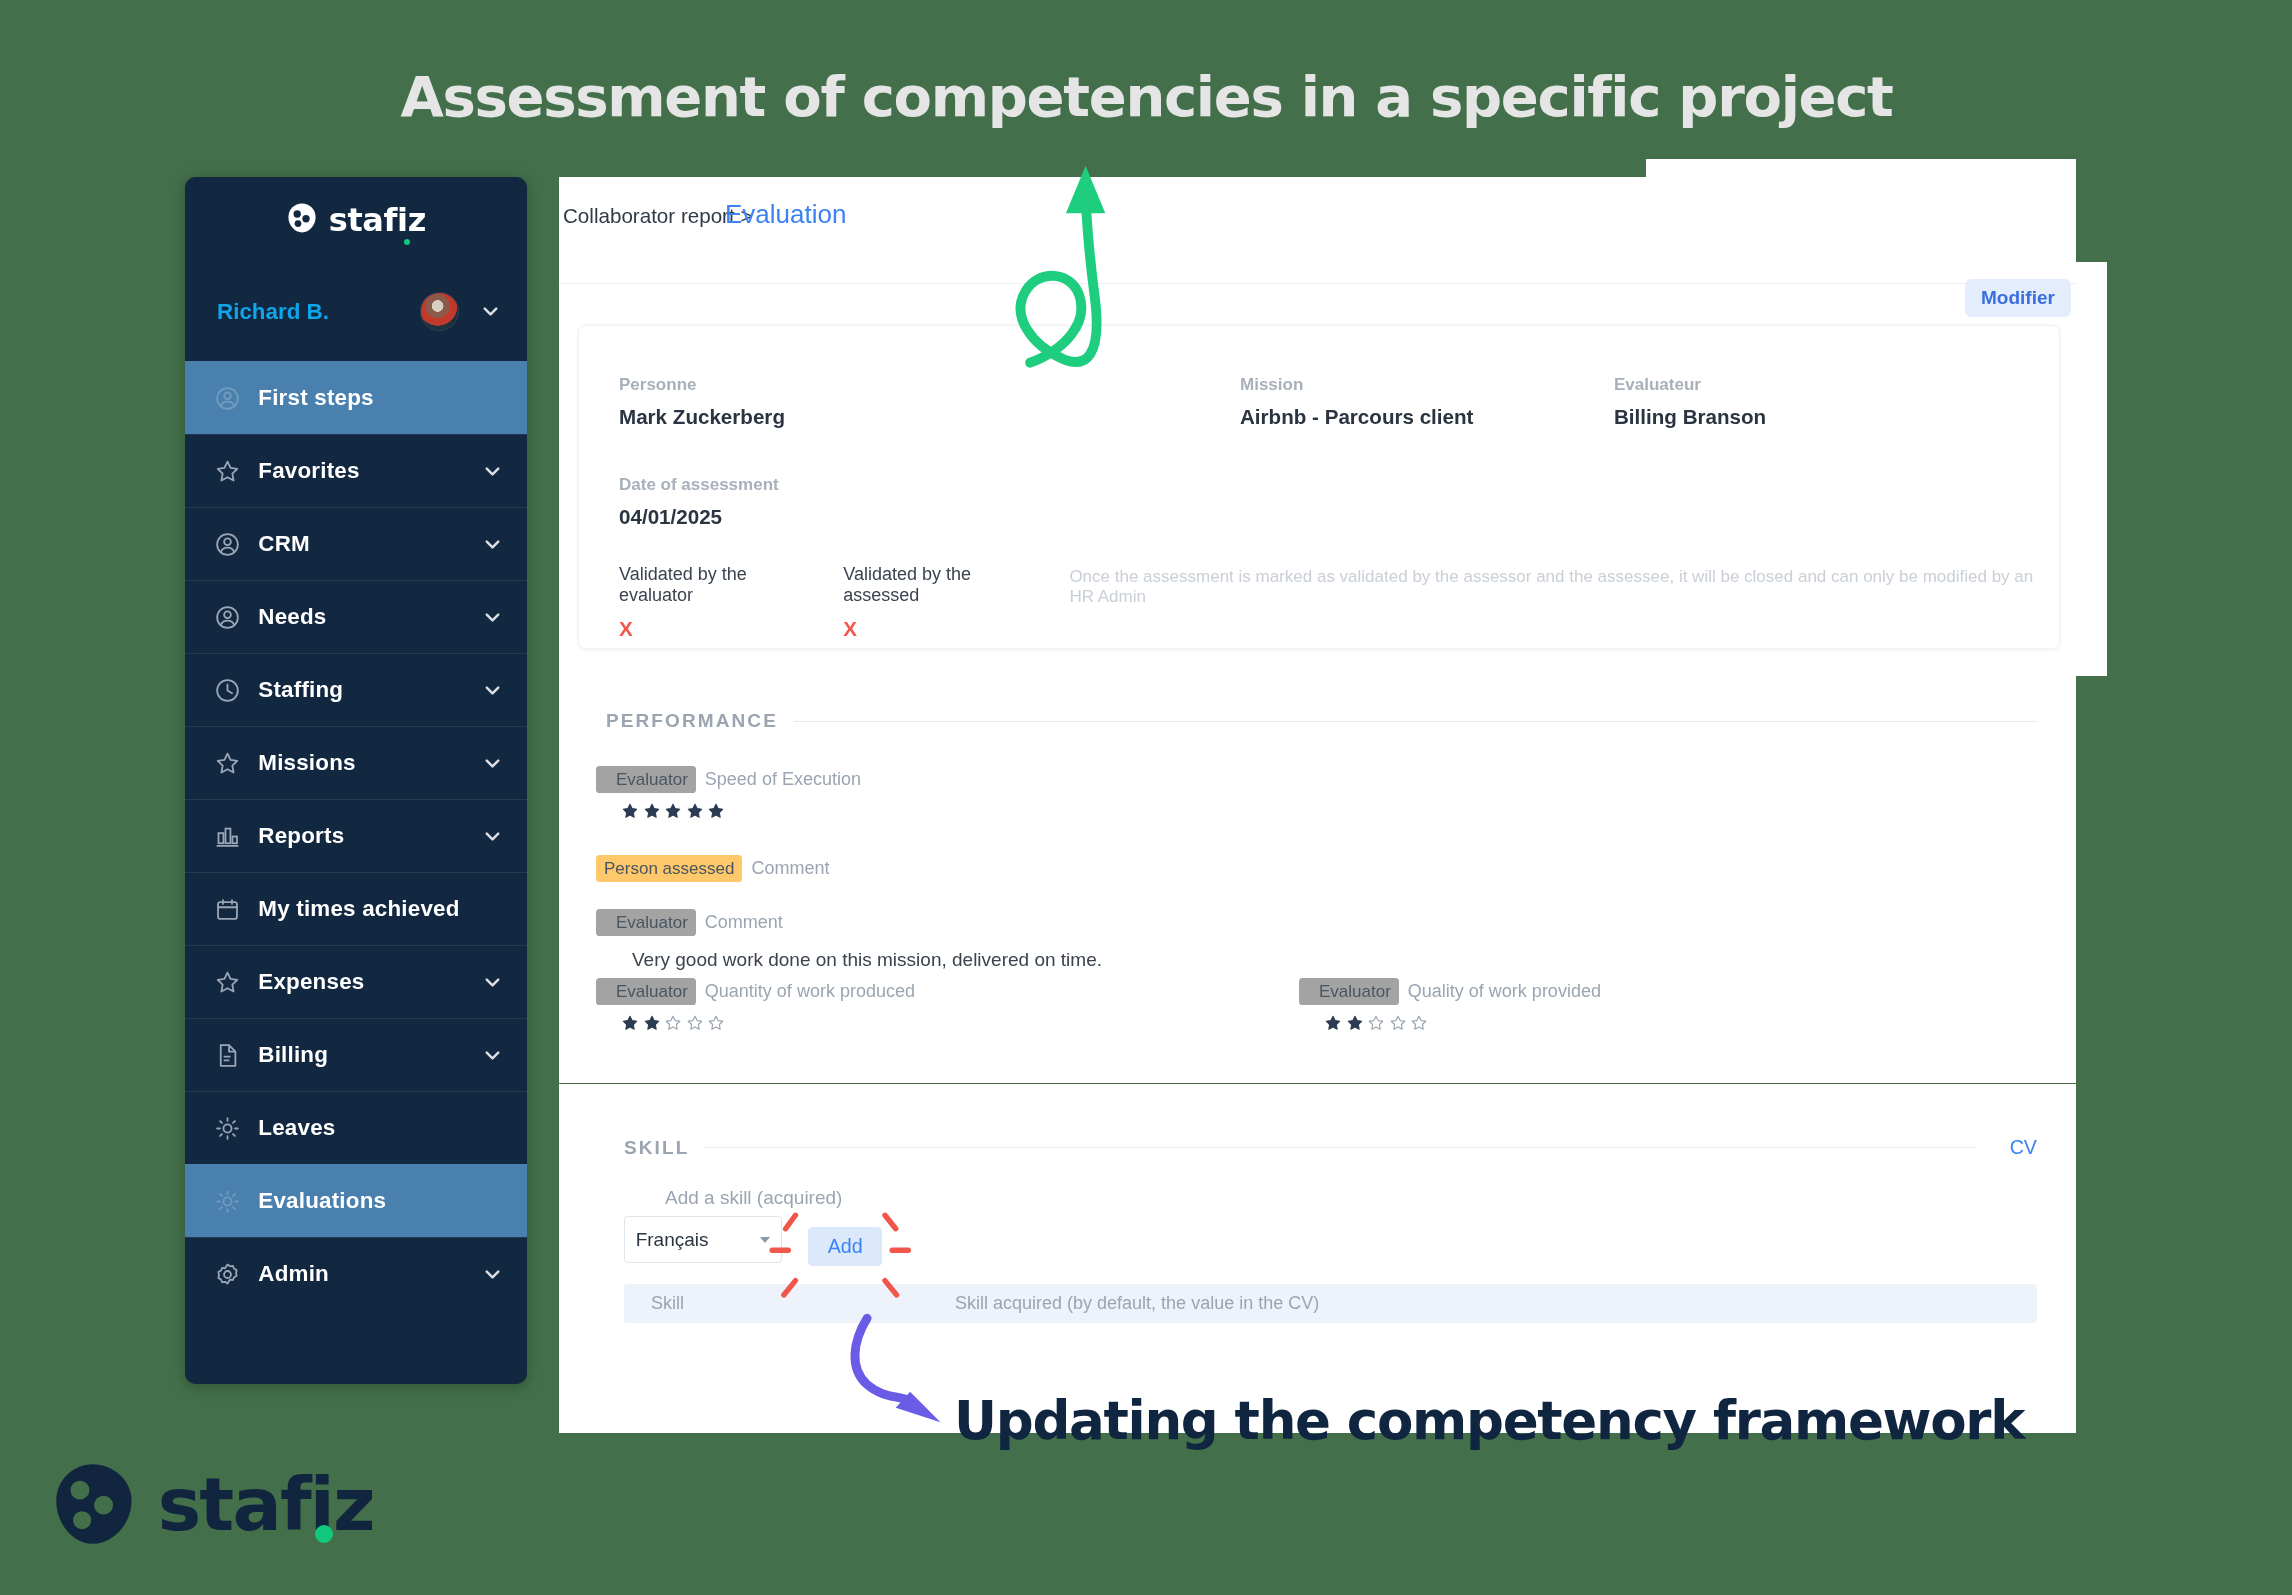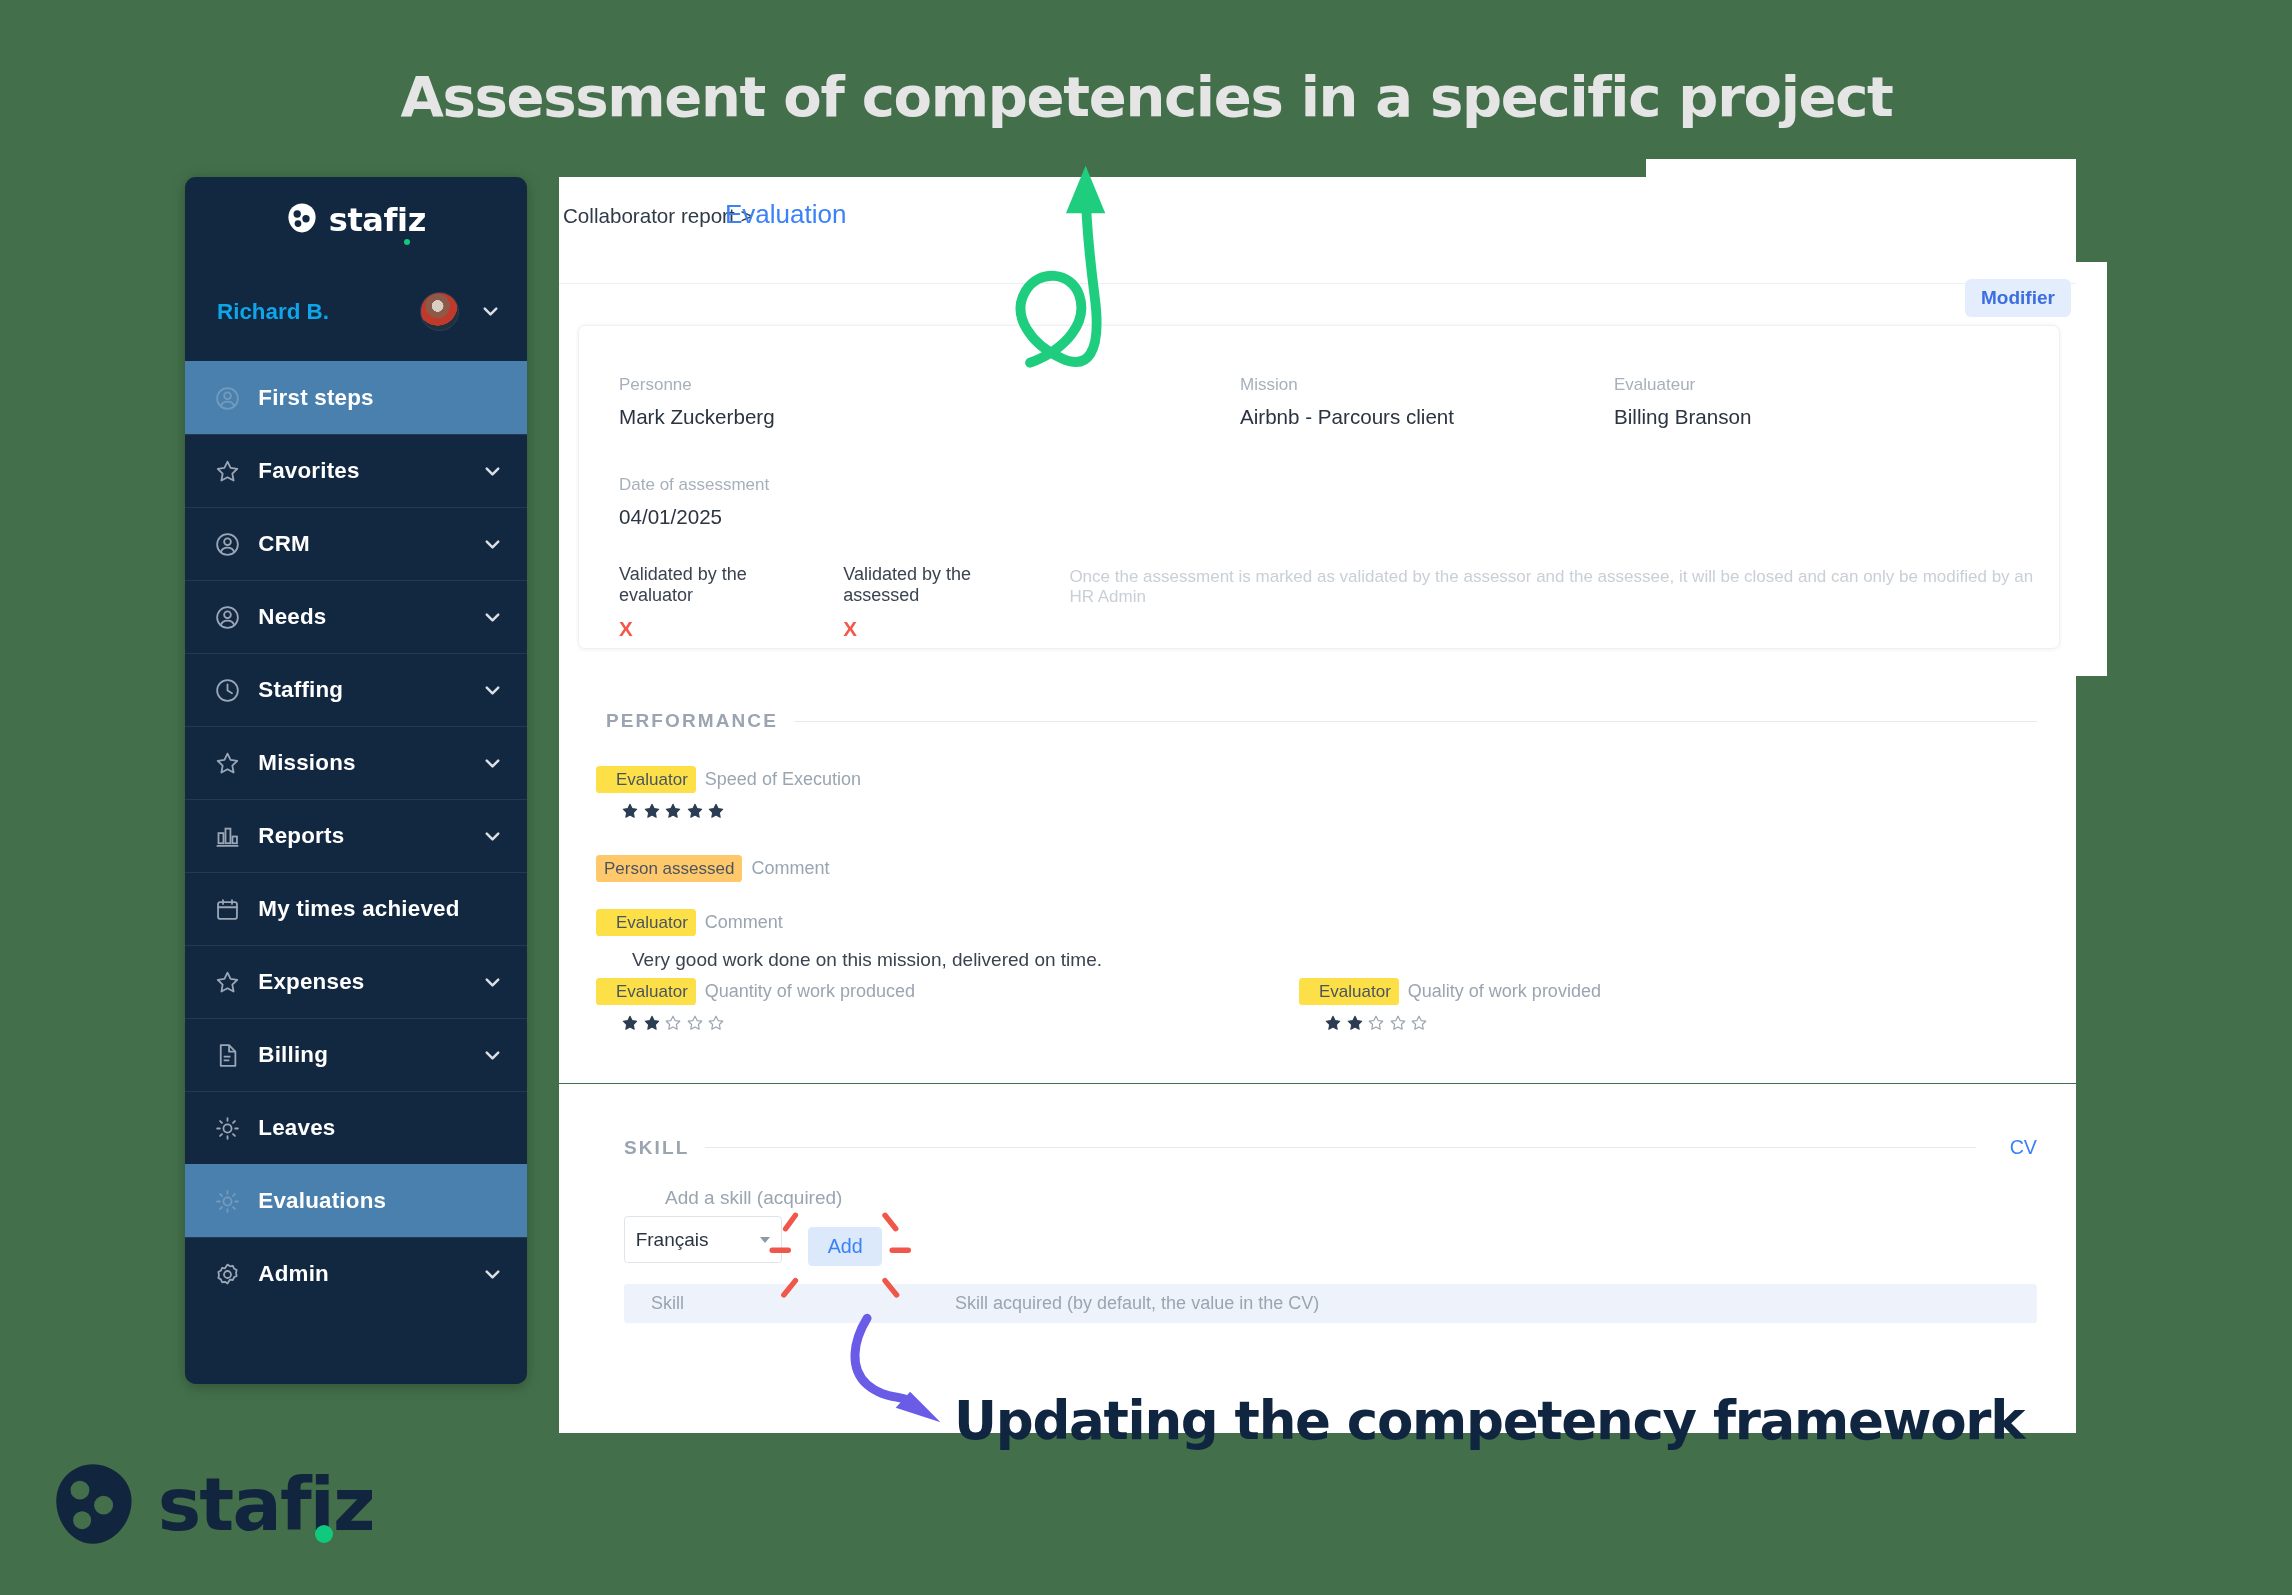--- a/index.html
+++ b/index.html
@@ -120,21 +120,21 @@
   }
   .info-card {
     position: absolute;
     left: 578px; top: 325px;
     width: 1482px; height: 324px;
     background: #fff;
     border: 0.9px solid #eef1f4;
     border-radius: 7.2px;
     box-shadow: 0 0.9px 4.5px rgba(20,40,70,.06);
   }
-  .fld { position: absolute; }
+  .fld { position: absolute; font-weight: bold; }
   .fld-lbl { font-size: 17px; color: #a7b0bb; margin-bottom: 9.9px; }
   .fld-val { font-size: 20.6px; color: #2b3441; }
   .fld-personne   { left: 40px;  top: 49px; }
   .fld-mission    { left: 661px; top: 49px; }
   .fld-evaluateur { left: 1035px; top: 49px; }
   .fld-date       { left: 40px;  top: 149px; }
   .valid-row { position: absolute; left: 40px; top: 238px; right: 18px; display: flex; align-items: flex-start; }
   .valid-blk { margin-right: 32px; }
   .valid-lbl { font-size: 18px; color: #3a434f; }
   .valid-x { color: #f4574d; font-size: 20.6px; font-weight: 700; margin-top: 10.7px; }
@@ -154,21 +154,21 @@
   .skill-cv {
     font-size: 19.7px; color: #3b82f6; margin-left: 18px;
   }
 
   .badge {
     display: inline-block;
     font-size: 17px; color: #4a5560;
     padding: 3.6px 8px; border-radius: 3.6px;
     vertical-align: middle;
   }
-  .badge-evaluator { background: #fde047; padding-left: 20px; }
+  .badge-evaluator { background: #a3a3a3; padding-left: 20px; }
   .badge-assessed  { background: #ffc96b; }
   .qlabel { font-size: 18px; color: #9aa5b1; margin-left: 9px; vertical-align: middle; }
 
   .qrow { position: absolute; }
   .stars { margin-top: 9px; margin-left: 25px; display: flex; gap: 3.6px; }
   .stars svg { width: 18px; height: 18px; display: block; }
   .ans-text { font-size: 19px; color: #3a434f; margin-top: 12.5px; margin-left: 36px; }
 
   .q-speed   { left: 596px;  top: 766px; }
   .q-pcomm   { left: 596px;  top: 855px; }

